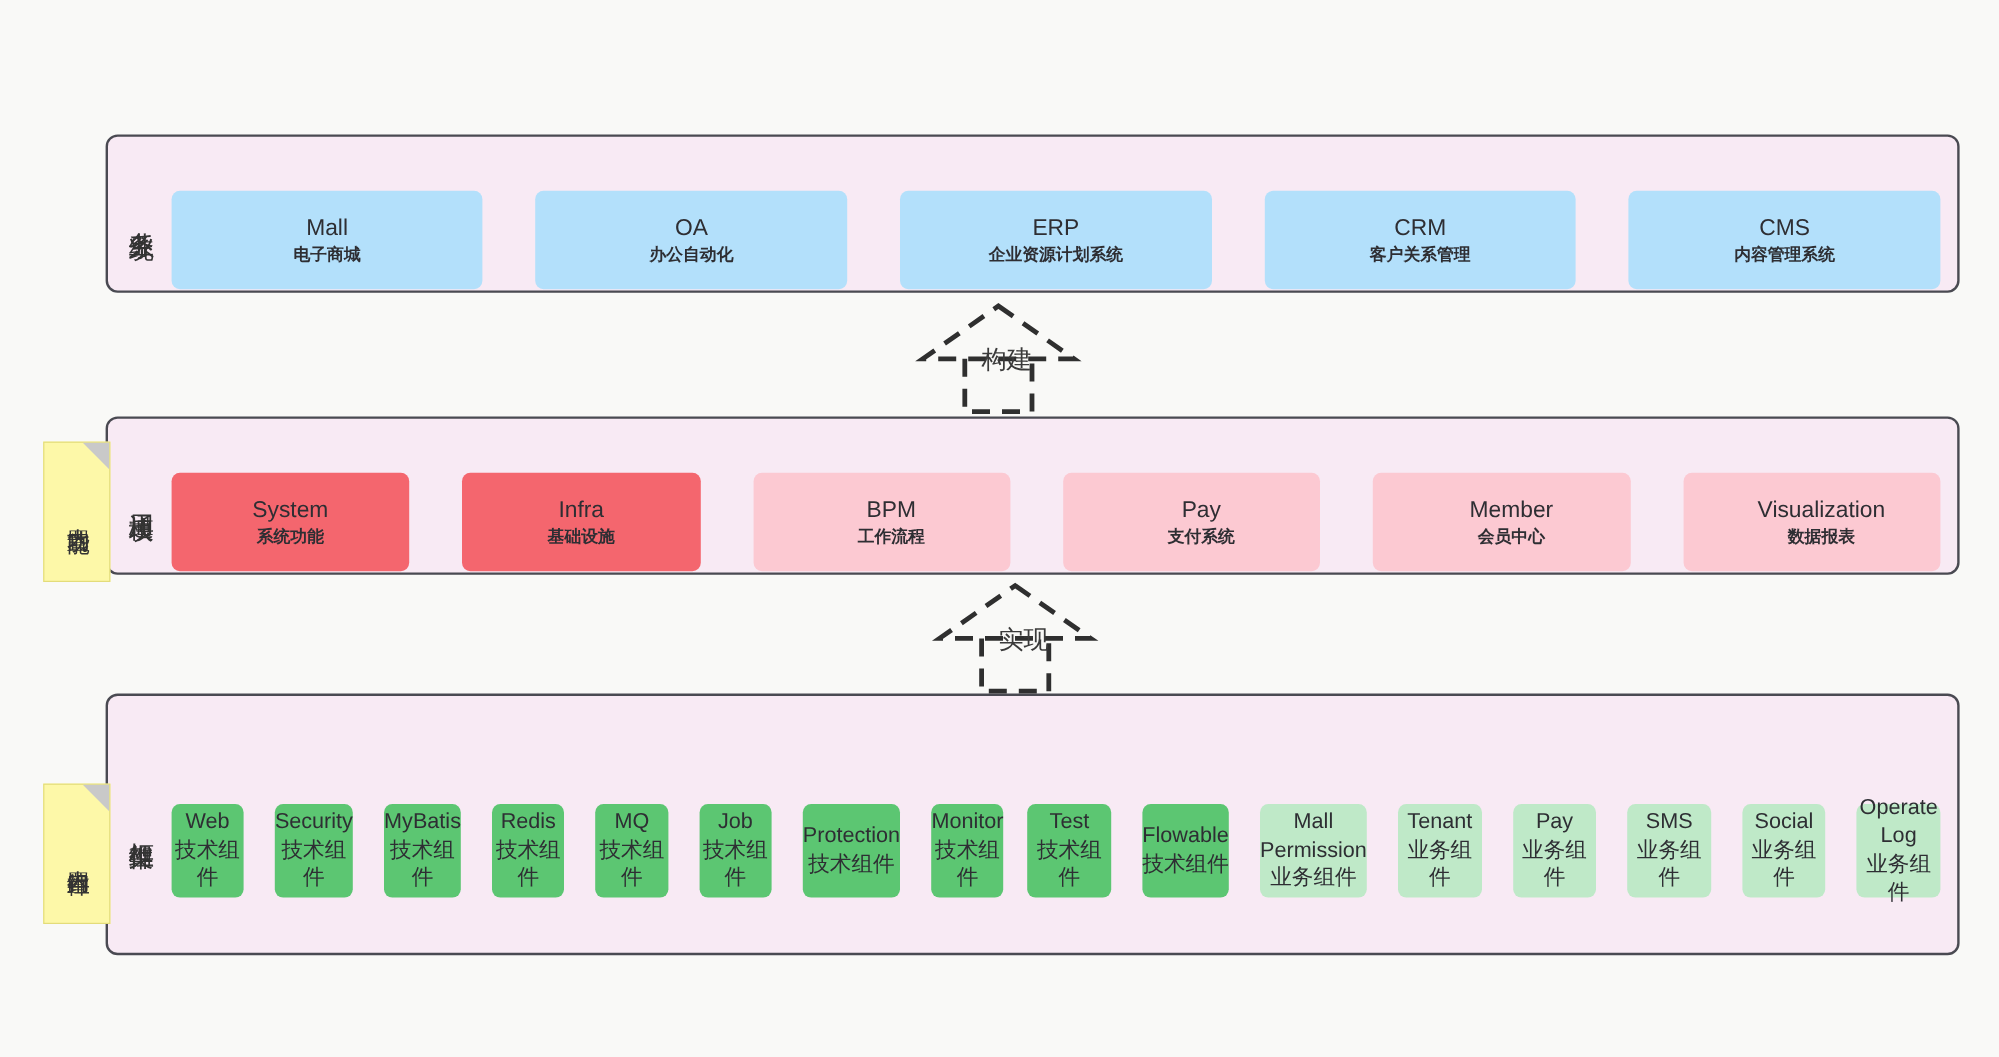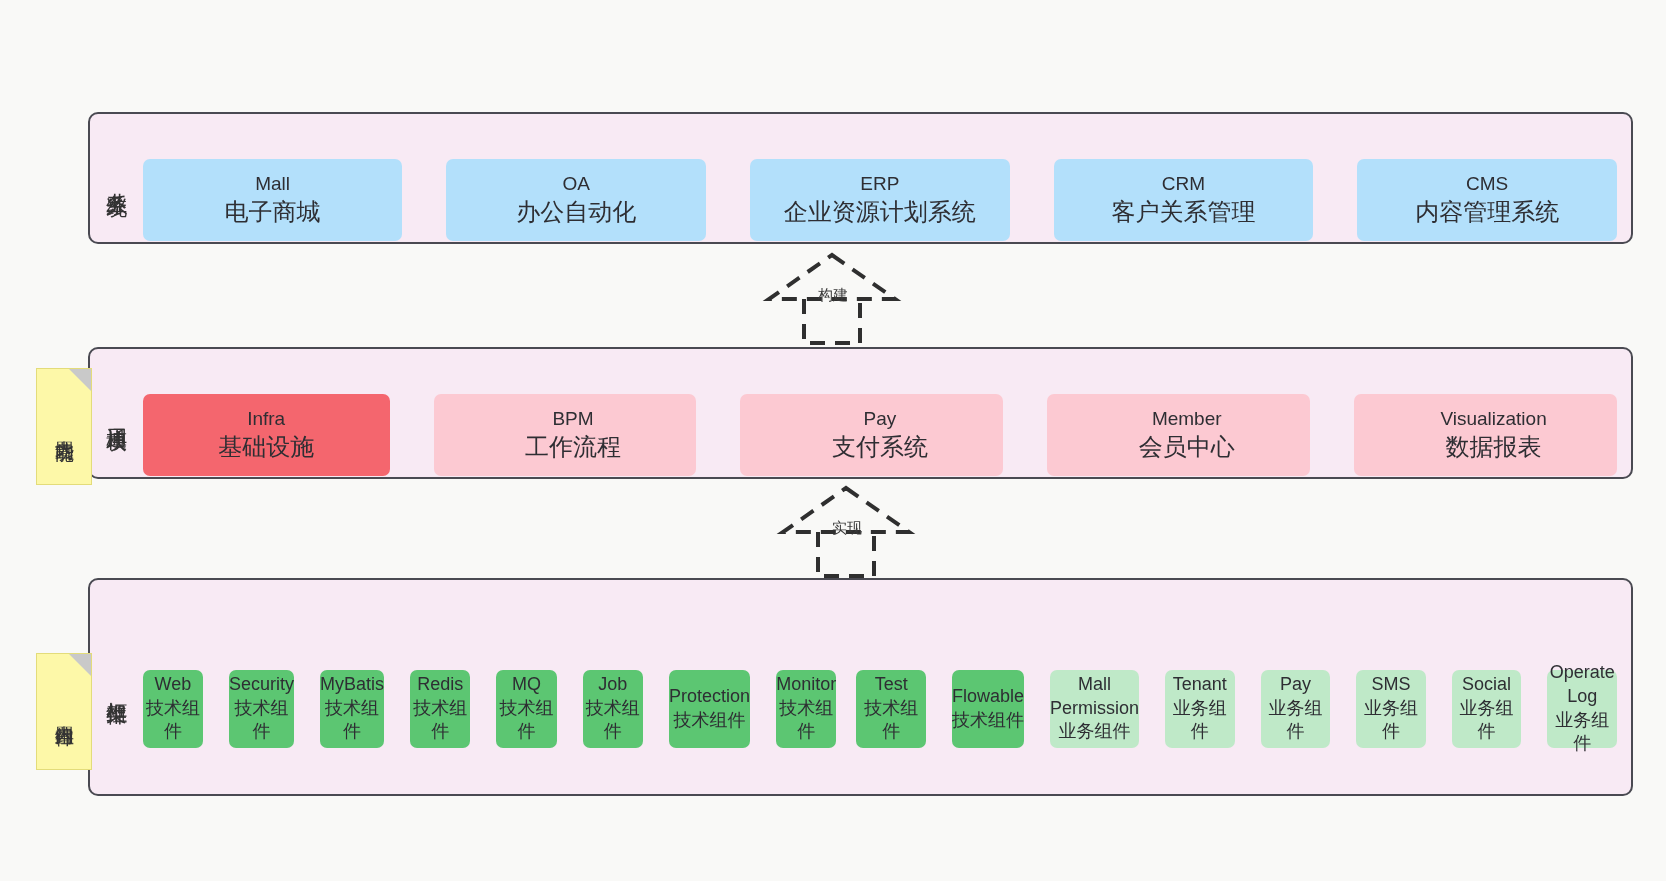--- a/index.html
+++ b/index.html
@@ -58,21 +58,21 @@
     flex-direction: column;
     align-items: center;
     justify-content: center;
     text-align: center;
     color: #2e2e33;
     line-height: 1.32;
     user-select: none;
     margin-top: 43px;
   }
   .card .l1 { font-size: 19px; }
-  .card .l2 { font-size: 24px; }
+  .card .l2 { font-size: 14px; font-weight: bold; }
 
   
   #business-layer {
     left: 88px;
     top: 112px;
     width: 1545px;
     height: 132px;
   }
   #business-layer .cards { gap: 44px; }
   #business-layer .card {
@@ -170,21 +170,21 @@
   
   .arrow-group {
     position: absolute;
     z-index: 2;
   }
   #arrow-build { left: 752px; top: 250px; width: 160px; height: 97px; }
   #arrow-impl  { left: 766px; top: 483px; width: 160px; height: 97px; }
   .arrow-group svg { display: block; }
   .arrow-label {
     position: absolute;
-    font-size: 15px;
+    font-size: 21px;
     color: #3a3a3a;
     background: transparent;
     white-space: nowrap;
     user-select: none;
     font-family: Liberation Mono, monospace;
   }
   #arrow-build .arrow-label { left: 66px; top: 36px; }
   #arrow-impl  .arrow-label { left: 66px; top: 36px; }
 </style>
 </head>
@@ -222,20 +222,24 @@
     <path d="M 80 5 L 143 49 L 17 49 Z" fill="none" stroke="#2f2f2f" stroke-width="4" stroke-dasharray="15 10" stroke-linecap="butt"></path>
 
     <path d="M 52 49 L 52 93 L 108 93 L 108 49" fill="none" stroke="#2f2f2f" stroke-width="4" stroke-dasharray="15 10"></path>
   </svg>
   <span class="arrow-label">构建</span>
 </div>
 
 <div class="layer" id="modules-layer">
   <div class="layer-title">通用模块</div>
   <div class="cards">
+    <div class="card red">
+      <span class="l1">System</span>
+      <span class="l2">系统功能</span>
+    </div>
     <div class="card red">
       <span class="l1">Infra</span>
       <span class="l2">基础设施</span>
     </div>
     <div class="card pink">
       <span class="l1">BPM</span>
       <span class="l2">工作流程</span>
     </div>
     <div class="card pink">
       <span class="l1">Pay</span>

